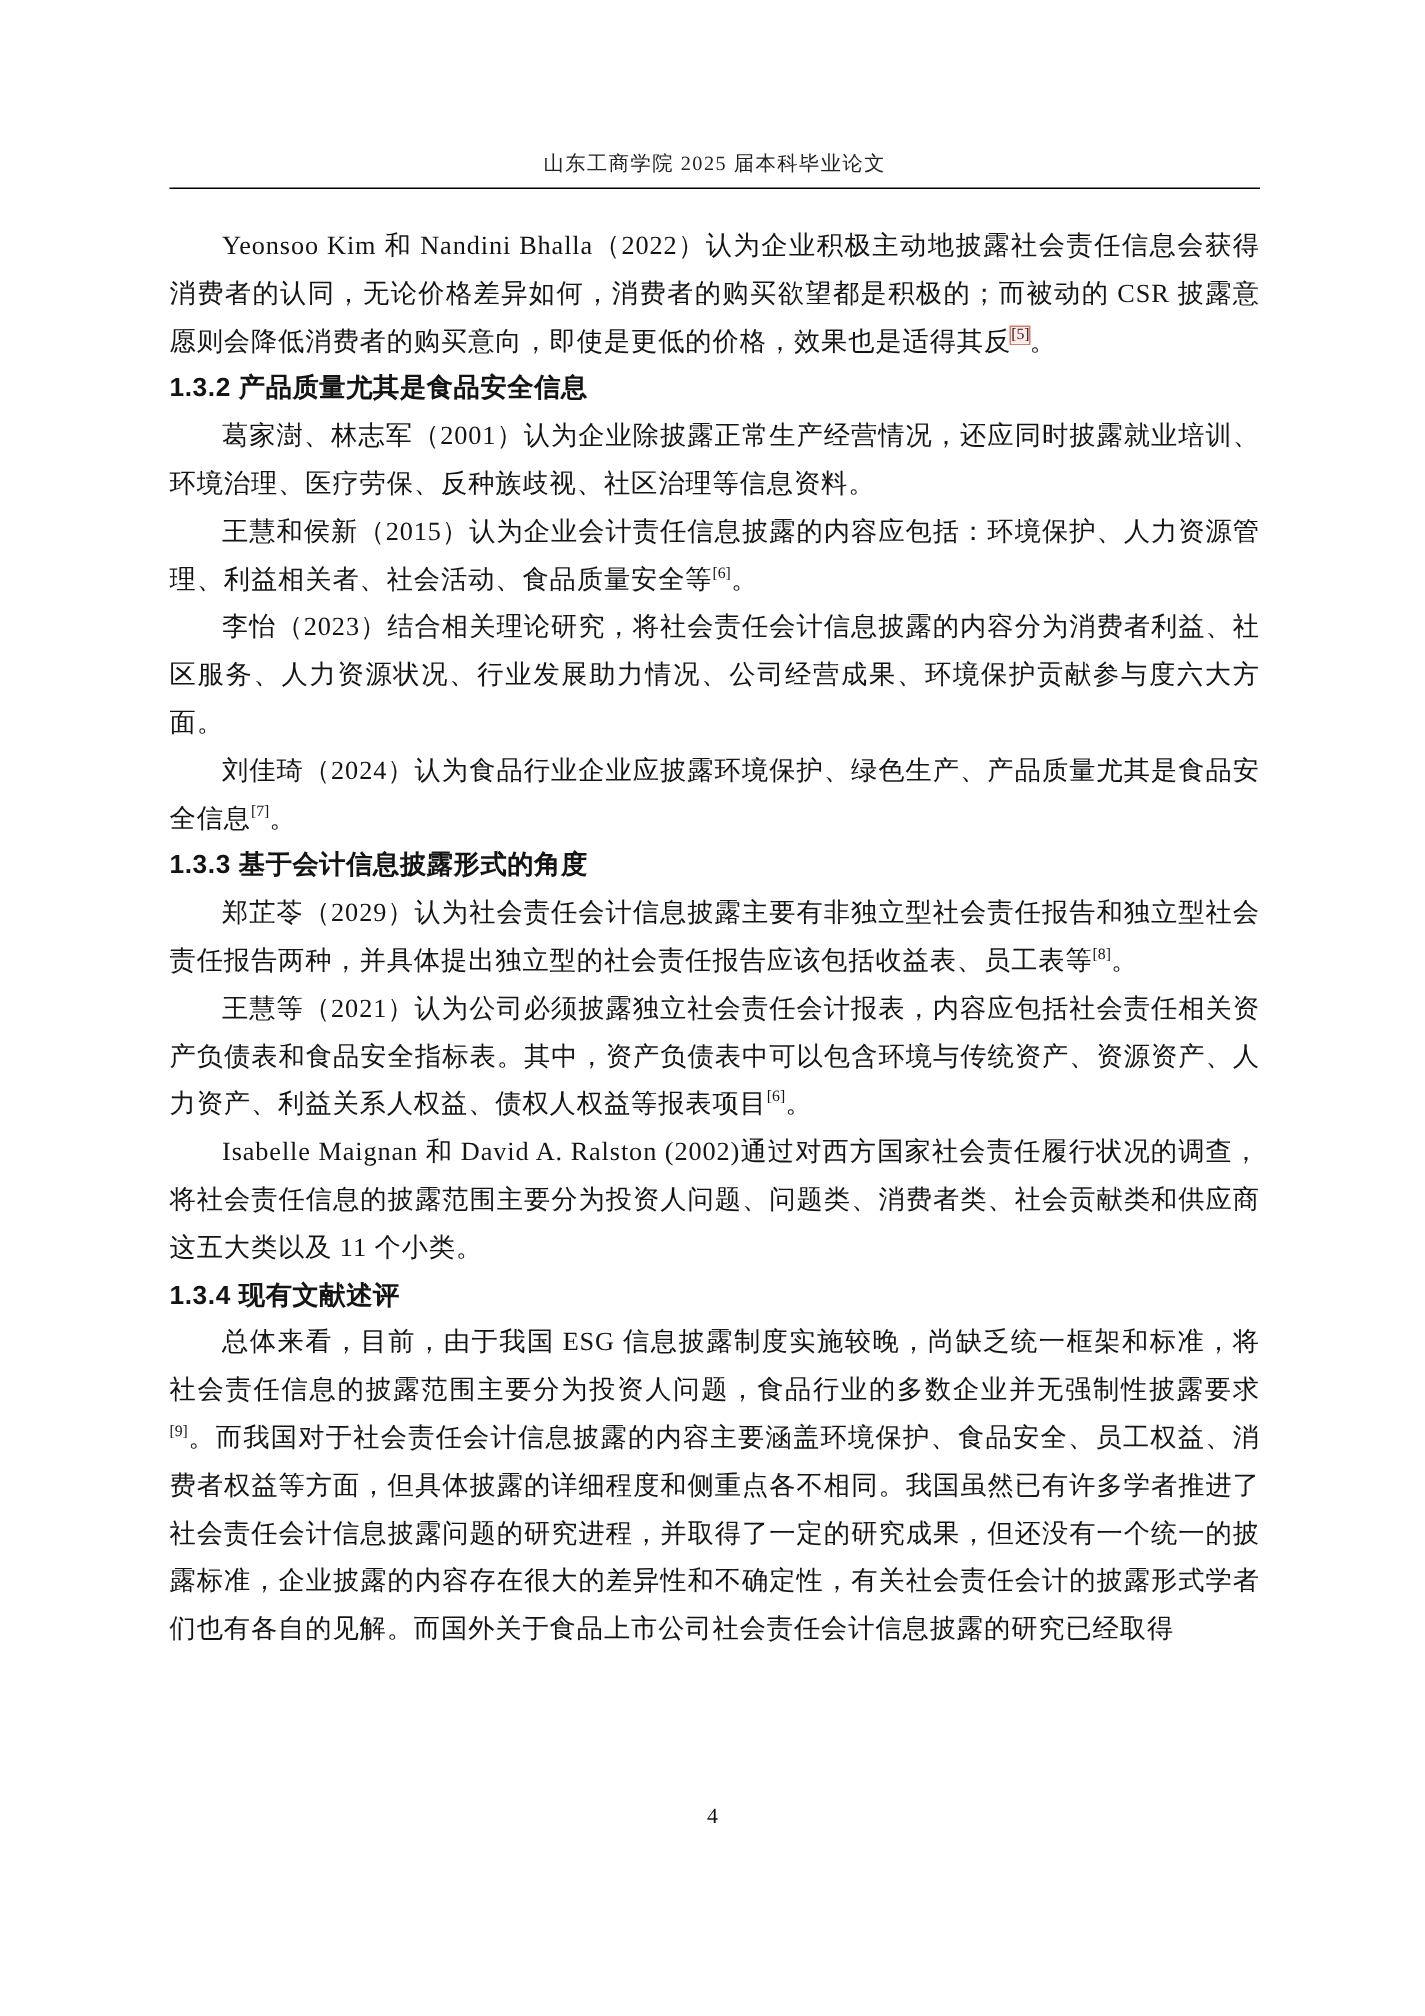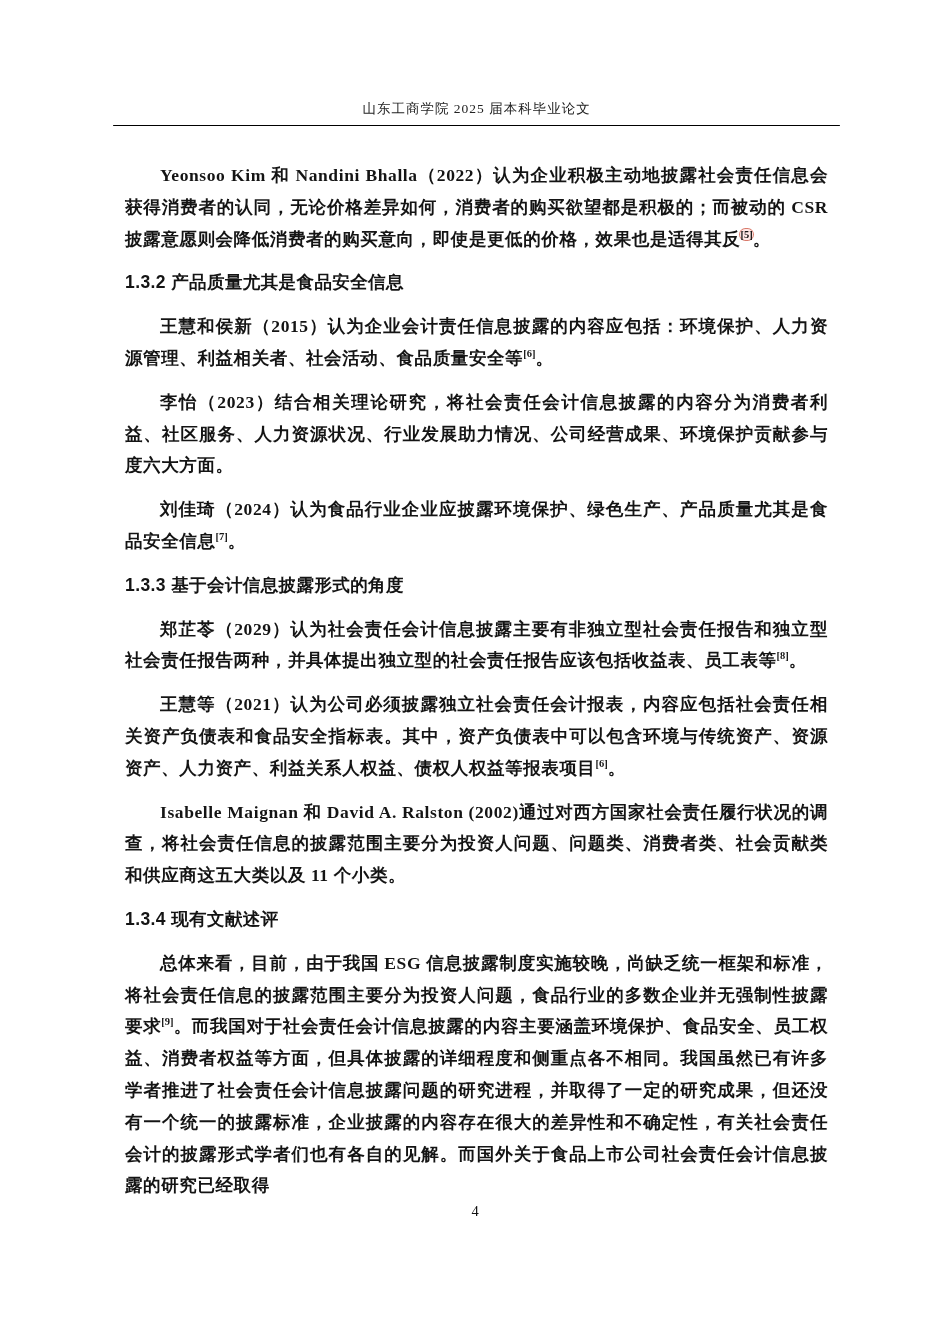--- a/index.html
+++ b/index.html
@@ -1,15 +1,15 @@
 <!DOCTYPE html>
 <html><head>
 <meta charset="utf-8">
 <style>
-  * { box-sizing: border-box; border-radius: 24px; }
+  * { box-sizing: border-box; }
   html, body { margin: 0; padding: 0; background: #ffffff; }
 
   .page {
     position: relative;
     width: 950px;
     height: 1344px;
     background: #ffffff;
     overflow: hidden;
     font-family: "Liberation Serif", "DejaVu Serif", serif;
     color: #141414;
@@ -35,24 +35,23 @@
   }
 
   .document-body {
     position: absolute;
     top: 148px;
     left: 113px;
     width: 727px;
   }
 
   .document-body p {
-    margin: 12px;
+    margin: 0;
     font-size: 17.5px;
     line-height: 31.8px;
-    font-weight: bold;
   }
 
   .body-para {
     text-align: justify;
     text-indent: 2em;
     letter-spacing: 0.6px;
   }
 
   .heading {
     font-family: "Liberation Sans", "DejaVu Sans", sans-serif;
@@ -91,20 +90,21 @@
 
   <div class="page-header">
     <span>山东工商学院 2025 届本科毕业论文</span>
   </div>
 
   <div class="header-rule"></div>
 
   <div class="document-body">
       <p class="body-para"><span>Yeonsoo Kim 和 Nandini Bhalla（2022）认为企业积极主动地披露社会责任信息会获得消费者的认同，无论价格差异如何，消费者的购买欲望都是积极的；而被动的 CSR 披露意愿则会降低消费者的购买意向，即使是更低的价格，效果也是适得其反</span><sup class="boxed">[5]</sup><span>。</span></p>
       <p class="heading"><span>1.3.2 产品质量尤其是食品安全信息</span></p>
+      <p class="body-para"><span>葛家澍、林志军（2001）认为企业除披露正常生产经营情况，还应同时披露就业培训、环境治理、医疗劳保、反种族歧视、社区治理等信息资料。</span></p>
       <p class="body-para"><span>王慧和侯新（2015）认为企业会计责任信息披露的内容应包括：环境保护、人力资源管理、利益相关者、社会活动、食品质量安全等</span><sup>[6]</sup><span>。</span></p>
       <p class="body-para"><span>李怡（2023）结合相关理论研究，将社会责任会计信息披露的内容分为消费者利益、社区服务、人力资源状况、行业发展助力情况、公司经营成果、环境保护贡献参与度六大方面。</span></p>
       <p class="body-para"><span>刘佳琦（2024）认为食品行业企业应披露环境保护、绿色生产、产品质量尤其是食品安全信息</span><sup>[7]</sup><span>。</span></p>
       <p class="heading"><span>1.3.3 基于会计信息披露形式的角度</span></p>
       <p class="body-para"><span>郑芷苓（2029）认为社会责任会计信息披露主要有非独立型社会责任报告和独立型社会责任报告两种，并具体提出独立型的社会责任报告应该包括收益表、员工表等</span><sup>[8]</sup><span>。</span></p>
       <p class="body-para"><span>王慧等（2021）认为公司必须披露独立社会责任会计报表，内容应包括社会责任相关资产负债表和食品安全指标表。其中，资产负债表中可以包含环境与传统资产、资源资产、人力资产、利益关系人权益、债权人权益等报表项目</span><sup>[6]</sup><span>。</span></p>
       <p class="body-para"><span>Isabelle Maignan 和 David A. Ralston (2002)通过对西方国家社会责任履行状况的调查，将社会责任信息的披露范围主要分为投资人问题、问题类、消费者类、社会贡献类和供应商这五大类以及 11 个小类。</span></p>
       <p class="heading"><span>1.3.4 现有文献述评</span></p>
       <p class="body-para"><span>总体来看，目前，由于我国 ESG 信息披露制度实施较晚，尚缺乏统一框架和标准，将社会责任信息的披露范围主要分为投资人问题，食品行业的多数企业并无强制性披露要求</span><sup>[9]</sup><span>。而我国对于社会责任会计信息披露的内容主要涵盖环境保护、食品安全、员工权益、消费者权益等方面，但具体披露的详细程度和侧重点各不相同。我国虽然已有许多学者推进了社会责任会计信息披露问题的研究进程，并取得了一定的研究成果，但还没有一个统一的披露标准，企业披露的内容存在很大的差异性和不确定性，有关社会责任会计的披露形式学者们也有各自的见解。而国外关于食品上市公司社会责任会计信息披露的研究已经取得</span></p>
     </div>

